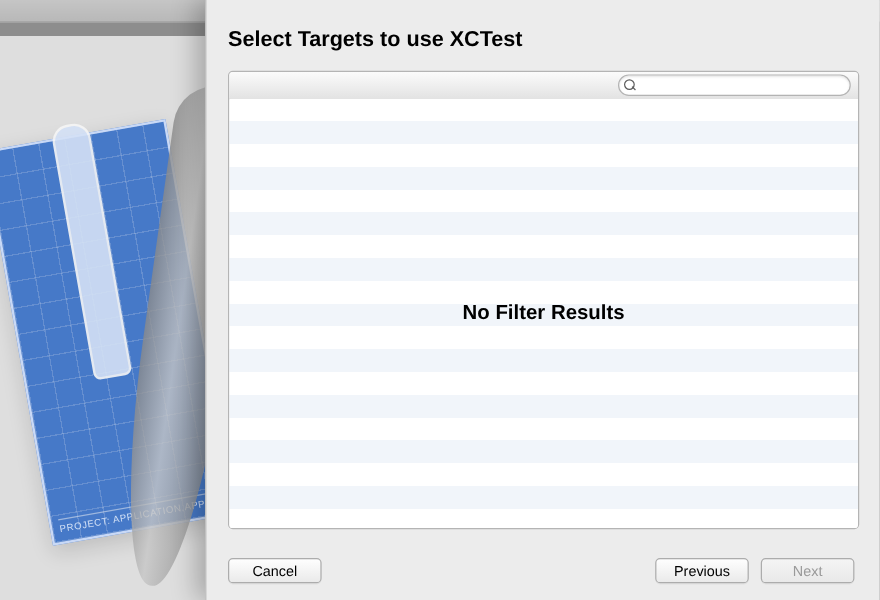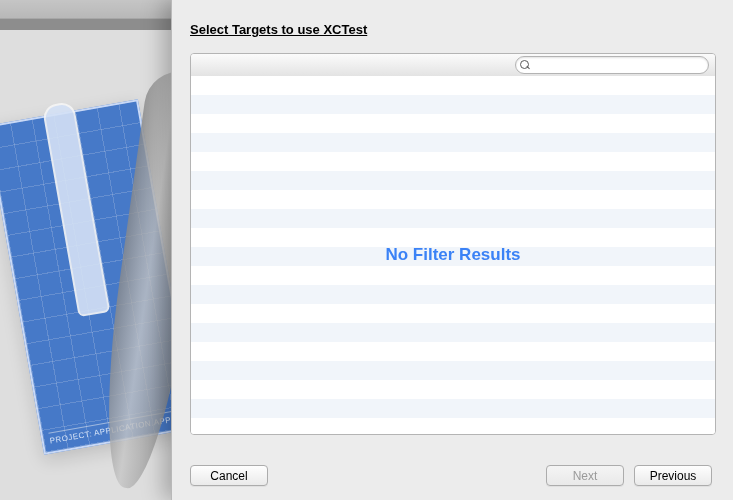--- a/index.html
+++ b/index.html
@@ -26,40 +26,40 @@
     background:linear-gradient(90deg,#8a8a8a,#c6c6c6 40%,#8a8a8a);transform:rotate(8deg);
     border-radius:36px 36px 50% 50%;opacity:.8;}
   .backdrop .rightdark{position:absolute;left:210px;right:0;top:18px;bottom:0;background:#151515;opacity:.35;}
 
   
   .sheet{position:absolute;left:171px;top:0;width:562px;height:500px;
     background:#ececec;border-left:1px solid #b9b9b9;border-right:1px solid #b9b9b9;
     box-shadow:-8px 0 20px rgba(0,0,0,.25);}
   .sheet-inner{padding:22px 22px 0 14px;height:100%;box-sizing:border-box;position:relative;}
 
-  .sheet-title{font-weight:bold;font-size:13px;margin:0 0 16px 4px;text-decoration:underline;}
+  .sheet-title{font-weight:bold;font-size:18px;margin:0 0 16px 4px;}
 
   .list-frame{position:relative;width:524px;height:380px;margin-left:4px;
     border:1px solid #b4b4b4;border-radius:4px;background:#fff;overflow:hidden;
     box-shadow:inset 0 1px 2px rgba(0,0,0,.08);}
   .list-header{height:22px;background:linear-gradient(#fbfbfb,#e3e3e3);
     border-bottom:1px solid #c3c3c3;position:relative;}
   .search-pill{position:absolute;right:6px;top:2px;width:184px;height:16px;
     border:1px solid #b3b3b3;border-radius:10px;background:#fff;
     box-shadow:inset 0 1px 2px rgba(0,0,0,.12);display:flex;align-items:center;padding:0 4px;}
   .search-icon{width:10px;height:10px;display:inline-block;position:relative;flex:0 0 auto;}
   .search-icon::before{content:"";position:absolute;left:0;top:0;width:7px;height:7px;border:1.3px solid #5a5a5a;border-radius:50%;}
   .search-icon::after{content:"";position:absolute;left:6px;top:7px;width:4px;height:1.4px;background:#5a5a5a;transform:rotate(45deg);}
   .search-input{flex:1;border:none;outline:none;font-size:10px;height:14px;background:transparent;margin-left:3px;}
 
   .list-body{position:absolute;left:0;right:0;top:22px;bottom:0;overflow:hidden;}
   .stripes{position:absolute;inset:0;
     background:repeating-linear-gradient(#ffffff 0 19px,#f1f5fa 19px 38px);}
   .empty-msg{position:absolute;inset:0;display:flex;align-items:center;justify-content:center;
-    color:#3b82f6;font-weight:bold;font-size:17px;pointer-events:none;}
+    color:#000000;font-weight:bold;font-size:17px;pointer-events:none;}
 
   .button-row{position:absolute;left:18px;right:22px;bottom:14px;height:26px;display:flex;align-items:flex-end;}
   .spacer{flex:1;}
   .btn{height:21px;min-width:78px;padding:0 12px;border:1px solid #acacac;
     border-radius:4px;background:linear-gradient(#fefefe,#eaeaea);
     font-family:inherit;font-size:12px;color:#000;box-shadow:0 1px 0 rgba(0,0,0,.05);
     cursor:default;margin-left:10px;}
   .btn:first-child{margin-left:0;}
   .btn.disabled{color:#9a9a9a;background:linear-gradient(#f4f4f4,#e9e9e9);}
 </style>
@@ -91,17 +91,17 @@
       </div>
       <div class="list-body">
         <div class="stripes"></div>
         <div class="empty-msg">No Filter Results</div>
       </div>
     </div>
 
     <div class="button-row">
       <button class="btn">Cancel</button>
       <div class="spacer"></div>
+      <button class="btn">Previous</button>
       <button class="btn disabled">Next</button>
-      <button class="btn">Previous</button>
     </div>
   </div>
 </div>
 
 </body></html>

